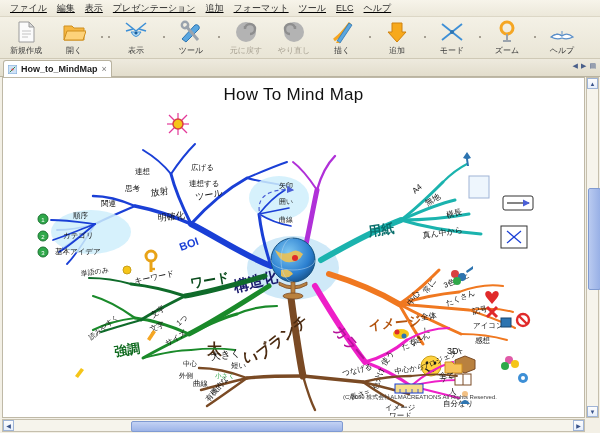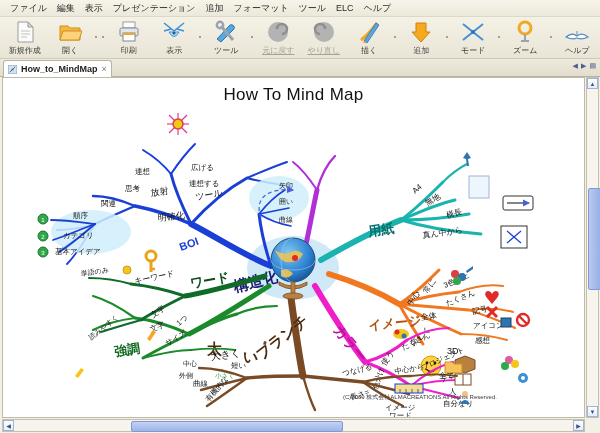--- a/index.html
+++ b/index.html
@@ -9,33 +9,33 @@
     background:#ffffff;
     -webkit-font-smoothing:antialiased;
   }
   #app{position:relative;width:600px;height:433px;overflow:hidden;
        background:#f3f0e6;}
 
   
   #menubar{position:absolute;left:0;top:0;width:600px;height:17px;
            background:linear-gradient(#f7f4ea,#ece8da);
            border-bottom:1px solid #dcd7c6;
-           display:flex;align-items:center;padding-left:5px;box-sizing:border-box;}
+           display:flex;align-items:center;padding-left:5px;box-sizing:border-box;text-decoration:underline;}
   .menu-item{font-size:9px;color:#2b2b2b;padding:1px 5px;white-space:nowrap;cursor:default;}
 
   
   #toolbar{position:absolute;left:0;top:17px;width:600px;height:42px;
            background:linear-gradient(#f4f1e6,#e9e5d6);
            border-bottom:1px solid #cfc9b6;
            display:flex;align-items:flex-start;box-sizing:border-box;padding:1px 0 0 2px;}
   .tb{width:48px;display:flex;flex-direction:column;align-items:center;
       justify-content:flex-start;cursor:default;padding-top:1px;}
   .tb .glyph{height:26px;display:flex;align-items:center;justify-content:center;}
   .tb .lbl{font-size:8px;color:#3a3a3a;margin-top:0px;white-space:nowrap;}
-  .tb.disabled .lbl{color:#a8a293;text-decoration:underline;}
+  .tb.disabled .lbl{color:#a8a293;}
   .tb-sep{width:7px;height:38px;display:flex;align-items:center;justify-content:center;}
   .tb-dot{width:2px;height:2px;background:#8c8678;border-radius:50%;}
 
   
   #tabbar{position:absolute;left:0;top:59px;width:600px;height:18px;
           background:linear-gradient(#eeeade,#e2ddcc);
           border-bottom:1px solid #b9b3a0;box-sizing:border-box;}
   #tab0{position:absolute;left:3px;top:1px;height:17px;
         background:#ffffff;border:1px solid #b9b3a0;border-bottom:none;
         border-radius:3px 3px 0 0;display:flex;align-items:center;padding:0 4px;
@@ -121,31 +121,20 @@
       <span class="lbl">開く</span>
     </div>
     <div class="tb-sep">
         <span class="tb-dot"></span>
       </div>
 
     <div class="tb-sep">
         <span class="tb-dot"></span>
       </div>
 
-    <div class="tb">
-      <span class="glyph">
-        <svg width="24" height="24" viewBox="0 0 24 24">
-          <rect x="6" y="2" width="12" height="6" fill="#fcfcfc" stroke="#9b9b9b"></rect>
-          <rect x="3" y="8" width="18" height="8" rx="1.5" fill="#dfe6ee" stroke="#7d8794"></rect>
-          <rect x="6" y="13" width="12" height="8" fill="#ffffff" stroke="#7d8794"></rect>
-          <rect x="6" y="13" width="12" height="2" fill="#f5a623"></rect>
-        </svg>
-        </span>
-      <span class="lbl">印刷</span>
-    </div>
 
     <div class="tb">
       <span class="glyph">
         <svg width="26" height="24" viewBox="0 0 26 24">
           <g stroke="#3d8fd6" stroke-width="1.6" fill="none">
             <path d="M3,3 L13,11"></path>
               <path d="M23,3 L13,11"></path>
               <path d="M3,11 L10,9"></path>
               <path d="M23,11 L16,9"></path>
           </g>

